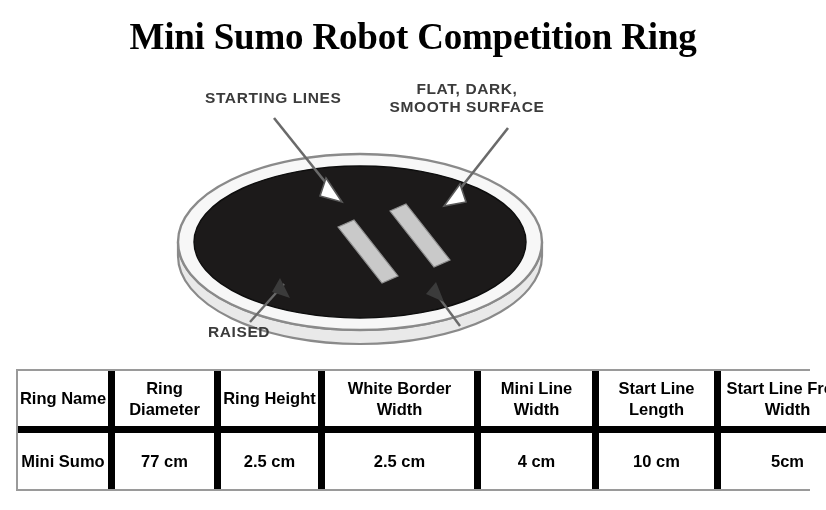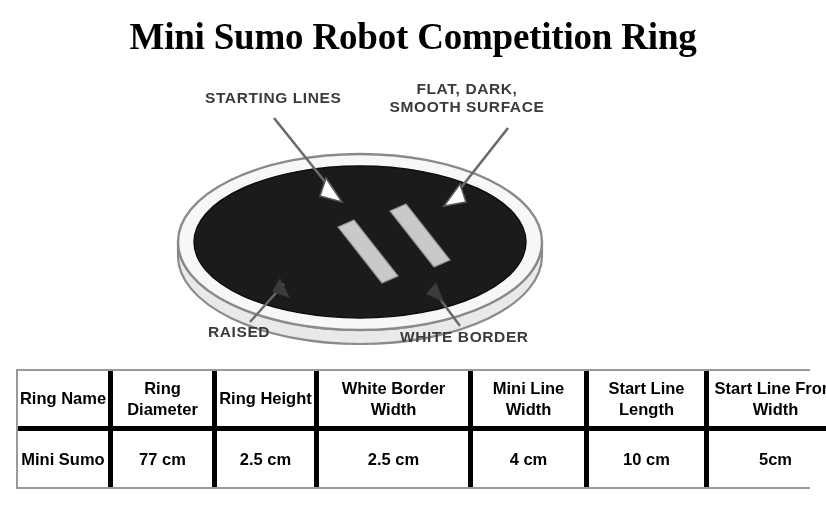--- a/index.html
+++ b/index.html
@@ -83,21 +83,21 @@
     box-sizing: border-box;
     background: #a16207;
   }
   #spec-table {
     border-collapse: collapse;
     width: 100%;
     table-layout: fixed;
   }
   #spec-table th,
   #spec-table td {
-    border: 5px solid #000000;
+    border: 7px solid #000000;
     font-family: "Liberation Sans", sans-serif;
     font-weight: bold;
     font-size: 16.5px;
     text-align: center;
     vertical-align: middle;
     padding: 0;
     background: #ffffff;
     color: #000000;
   }
   #spec-table th {
@@ -163,21 +163,20 @@
       <polygon points="286,212 294,232 276,224" fill="#3b3b3b"></polygon>
     </g>
   </svg>
 
   <div class="diagram-label" id="label-flat-surface">FLAT, DARK, SMOOTH SURFACE</div>
 
   <div class="diagram-label" id="label-starting-lines">STARTING LINES</div>
 
   <div class="diagram-label" id="label-raised">RAISED</div>
 
-  <div class="diagram-label" id="label-white-border">WHITE BORDER</div>
 </div>
 
 <div id="spec-table-wrap">
   <table id="spec-table">
     <thead>
       <tr>
         <th class="col-0">Ring Name</th>
         <th class="col-1">Ring Diameter</th>
         <th class="col-2">Ring Height</th>
         <th class="col-3">White Border Width</th>

